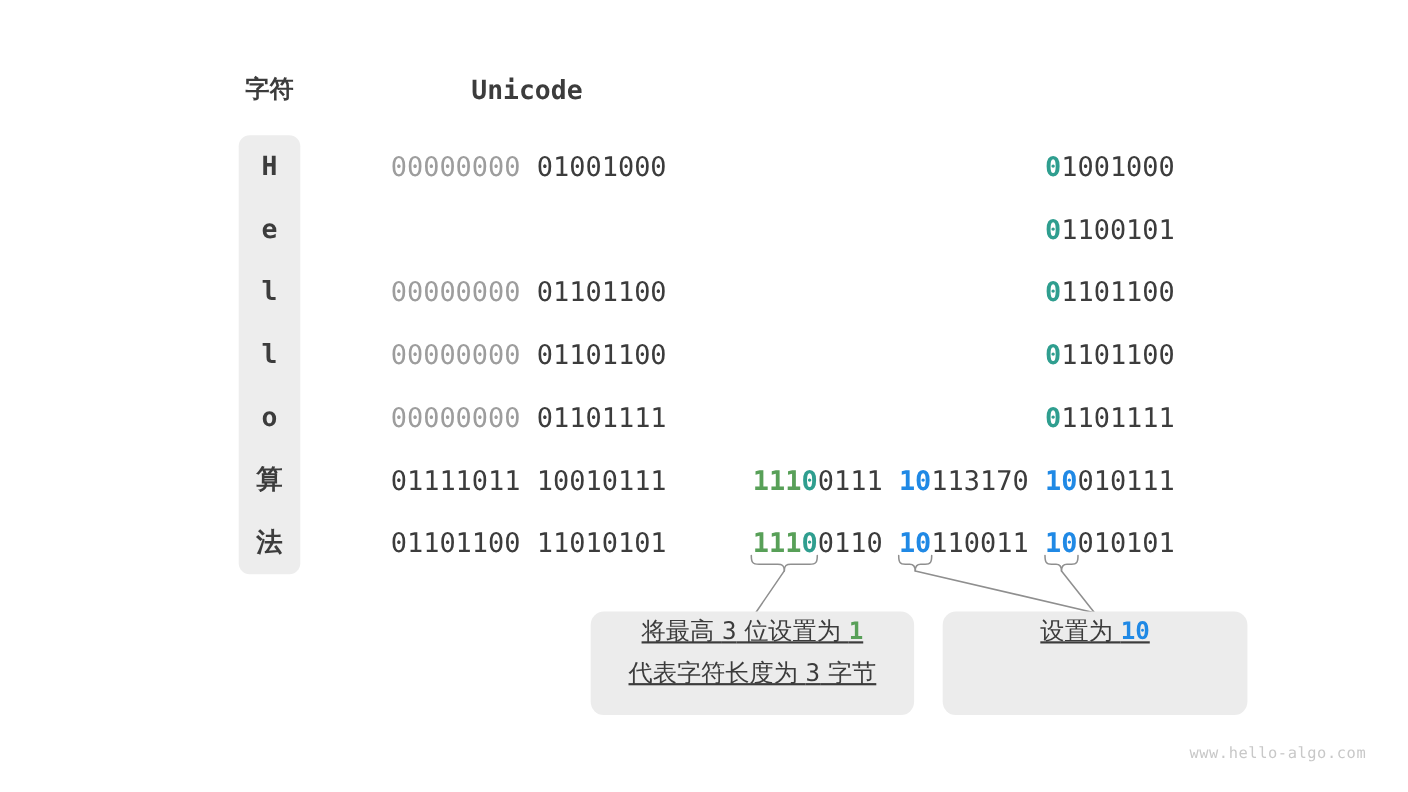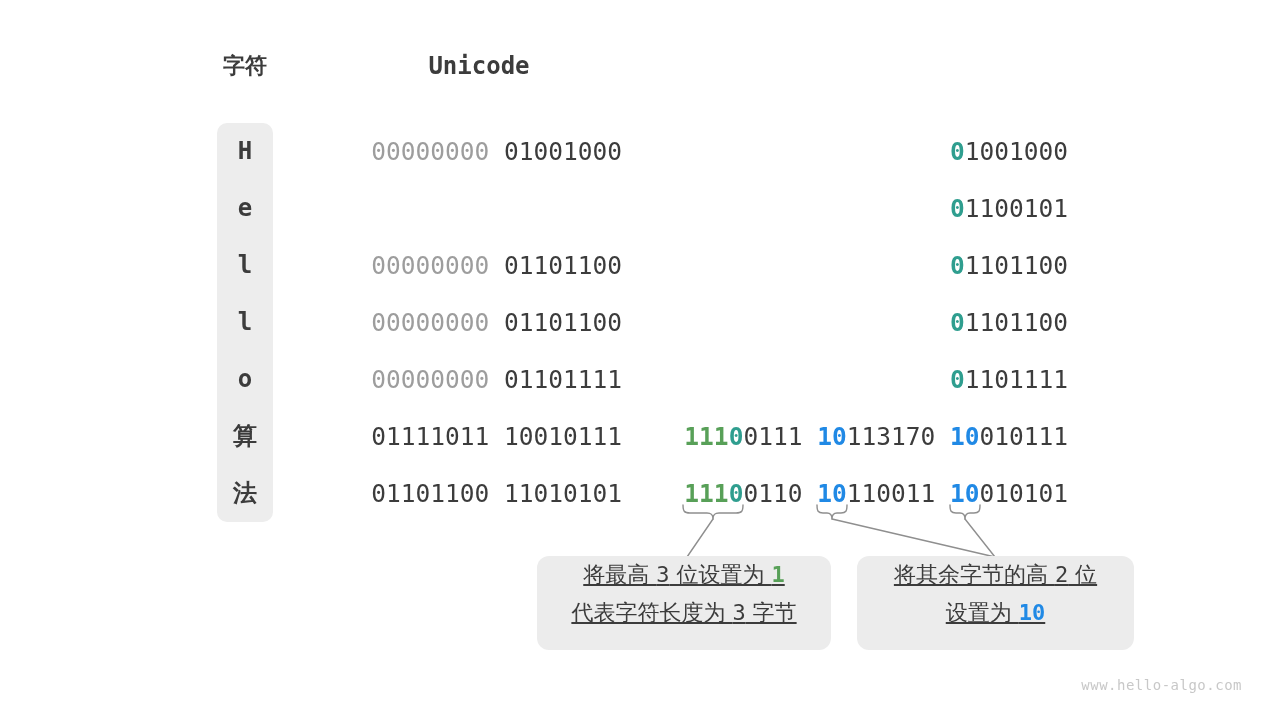--- a/index.html
+++ b/index.html
@@ -6,35 +6,35 @@
     --dark:#3c3c3c; --gray:#9d9d9d; --green:#58a058; --teal:#2f9e8f; --blue:#2089e5;
     --box:#ececec; --colbg:#ededed; --line:#8f8f8f; --wm:#c8c8c8;
   }
   html,body{margin:0;padding:0;background:#ffffff;}
   .canvas{position:relative;width:1280px;height:720px;background:#ffffff;overflow:hidden;
           font-family:"DejaVu Sans","Liberation Sans",sans-serif;}
   .abs{position:absolute;}
   .mono{font-family:"DejaVu Sans Mono","Liberation Mono",monospace;}
 
   
-  .hdr{top:50px;height:32px;line-height:32px;color:var(--dark);font-weight:bold;text-align:center;}
+  .hdr{top:66px;height:32px;line-height:32px;color:var(--dark);font-weight:bold;text-align:center;}
   .hdr-char{left:217px;width:56px;font-size:22px;}
   .hdr-unicode{left:352px;width:254px;font-size:24px;}
   .hdr-utf8{left:684px;width:384px;font-size:24px;}
 
   
   .char-col-bg{left:217px;top:123px;width:56px;height:399px;background:var(--colbg);border-radius:10px;}
 
   
   .rows{left:0;top:123px;width:1280px;height:399px;}
   .row{position:absolute;left:0;width:1280px;height:57px;}
   .cell{position:absolute;top:0;height:57px;line-height:57px;white-space:pre;}
   .cell-char{left:217px;width:56px;text-align:center;font-size:24px;font-weight:bold;color:var(--dark);
              font-family:"DejaVu Sans Mono","DejaVu Sans","Liberation Mono",monospace;}
-  .cell-unicode{left:368px;width:254px;text-align:right;font-size:24.5px;
+  .cell-unicode{left:352px;width:254px;text-align:right;font-size:24.5px;
                 font-family:"DejaVu Sans Mono","Liberation Mono",monospace;}
   .cell-utf8{left:684px;width:384px;text-align:right;font-size:24.5px;
              font-family:"DejaVu Sans Mono","Liberation Mono",monospace;}
 
   .sg-dark{color:var(--dark);}
   .sg-gray{color:var(--gray);}
   .sg-teal{color:var(--teal);font-weight:bold;}
   .sg-green{color:var(--green);font-weight:bold;}
   .sg-blue{color:var(--blue);font-weight:bold;}
   .sg-text{color:var(--dark);}
@@ -109,19 +109,18 @@
       <line x1="162" y1="19" x2="325" y2="57"></line>
       <line x1="295" y1="19" x2="325" y2="57"></line>
     </g>
   </svg>
 
   <div class="abs callout callout-left cpad" id="callout-left">
       <div class="cline"><span class="sg-text">将最高 </span><span class="sg-num">3</span><span class="sg-text"> 位设置为 </span><span class="sg-green">1</span></div>
       <div class="cline"><span class="sg-text">代表字符长度为 </span><span class="sg-num">3</span><span class="sg-text"> 字节</span></div>
     </div>
   <div class="abs callout callout-right cpad" id="callout-right">
-      <div class="cline"><span class="sg-text">将其余字节的高 </span><span class="sg-num">2</span><span class="sg-text"> 位</span></div>
       <div class="cline"><span class="sg-text">设置为 </span><span class="sg-blue">10</span></div>
     </div>
 
   <div class="abs watermark mono">www.hello-algo.com</div>
 
 </div>
 
 </body></html>

